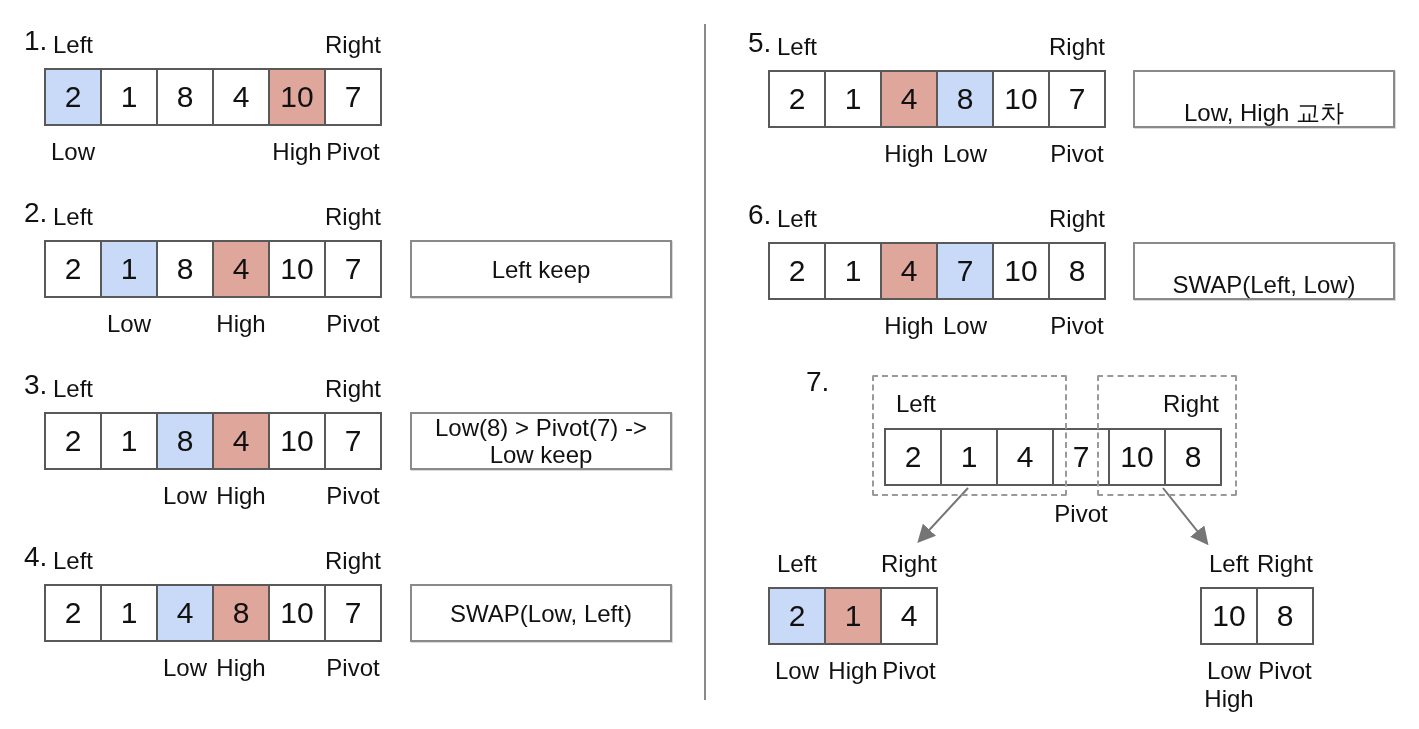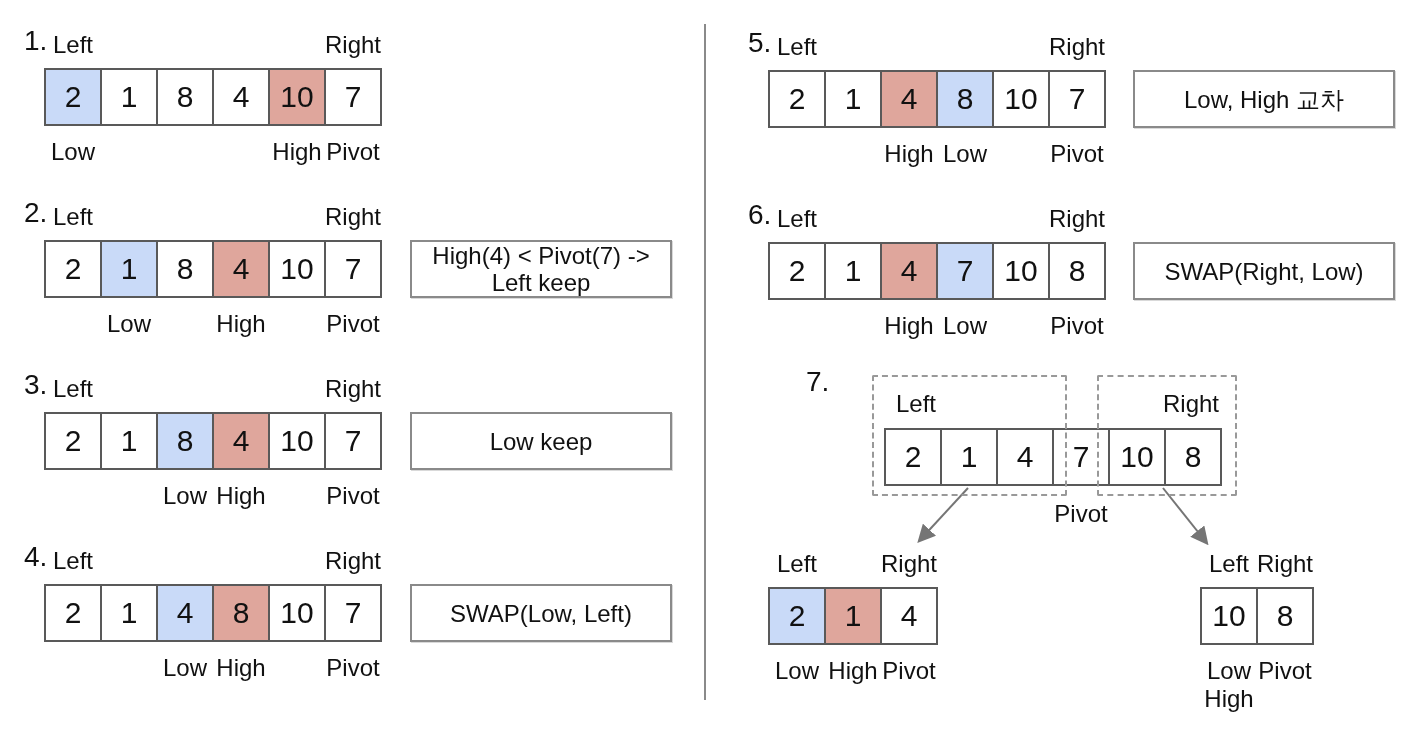--- a/index.html
+++ b/index.html
@@ -28,21 +28,21 @@
   }
   .cell + .cell{margin-left:-2px;}
   .hl-blue{background:#c9daf8;}
   .hl-red{background:#dfa69c;}
   .note{
     position:absolute;left:366px;top:35px;box-sizing:border-box;width:262px;height:58px;
     border:2px solid #8a8a8a;box-shadow:1px 1px 0 #d9d9d9;
     display:flex;flex-direction:column;align-items:center;justify-content:center;
     font-size:24px;line-height:27px;text-align:center;white-space:nowrap;background:#ffffff;
   }
-  .col-right .note{left:365px;}
+  .col-right .note{left:365px;justify-content:flex-end;}
   
   .step7{position:absolute;left:0;top:0;width:1419px;height:729px;}
   .s7num{position:absolute;left:806px;top:368px;font-size:28px;line-height:1;}
   .dashed-box{position:absolute;border:2px dashed #999999;border-radius:2px;z-index:3;pointer-events:none;}
   #dbox-left{left:872px;top:375px;width:191px;height:117px;}
   #dbox-right{left:1097px;top:375px;width:136px;height:117px;}
   .dlabel{position:absolute;font-size:24px;line-height:1;white-space:nowrap;}
   .dl-left{left:22px;top:15px;}
   .dl-right{right:16px;top:15px;}
   #fig7-main{left:884px;top:428px;}
@@ -88,21 +88,20 @@
             <div class="cell">8</div>
             <div class="cell hl-red">4</div>
             <div class="cell">10</div>
             <div class="cell">7</div>
           </div>
           <span class="lbl bl" style="left: 85px;">Low</span>
           <span class="lbl bl" style="left: 197px;">High</span>
           <span class="lbl bl" style="left: 309px;">Pivot</span>
         </div>
         <div class="note">
-          <div>High(4) &lt; Pivot(7) -&gt;</div>
           <div>Left keep</div>
         </div>
       </div>
       <div class="step s3 col-left">
         <span class="step-num">3.</span>
         <div class="fig">
           <span class="lbl tl" style="left: 29px;">Left</span>
           <span class="lbl tl" style="left: 309px;">Right</span>
           <div class="cells">
             <div class="cell">2</div>
@@ -110,20 +109,21 @@
             <div class="cell hl-blue">8</div>
             <div class="cell hl-red">4</div>
             <div class="cell">10</div>
             <div class="cell">7</div>
           </div>
           <span class="lbl bl" style="left: 141px;">Low</span>
           <span class="lbl bl" style="left: 197px;">High</span>
           <span class="lbl bl" style="left: 309px;">Pivot</span>
         </div>
         <div class="note">
+          <div>Low(8) &gt; Pivot(7) -&gt;</div>
           <div>Low keep</div>
         </div>
       </div>
       <div class="step s4 col-left">
         <span class="step-num">4.</span>
         <div class="fig">
           <span class="lbl tl" style="left: 29px;">Left</span>
           <span class="lbl tl" style="left: 309px;">Right</span>
           <div class="cells">
             <div class="cell">2</div>
@@ -173,21 +173,21 @@
             <div class="cell hl-red">4</div>
             <div class="cell hl-blue">7</div>
             <div class="cell">10</div>
             <div class="cell">8</div>
           </div>
           <span class="lbl bl" style="left: 141px;">High</span>
           <span class="lbl bl" style="left: 197px;">Low</span>
           <span class="lbl bl" style="left: 309px;">Pivot</span>
         </div>
         <div class="note">
-          <div>SWAP(Right, Low)</div>
+          <div>SWAP(Left, Low)</div>
         </div>
       </div>
     </div>
 
   <div class="step7">
     <span class="s7num">7.</span>
 
     <div class="dashed-box" id="dbox-left">
       <span class="dlabel dl-left">Left</span>
     </div>

